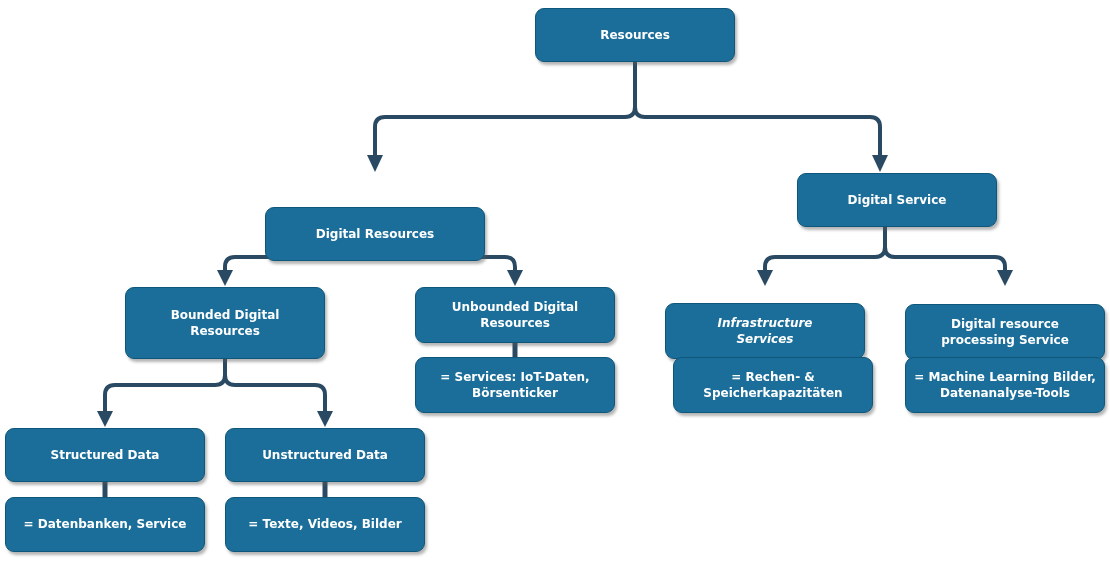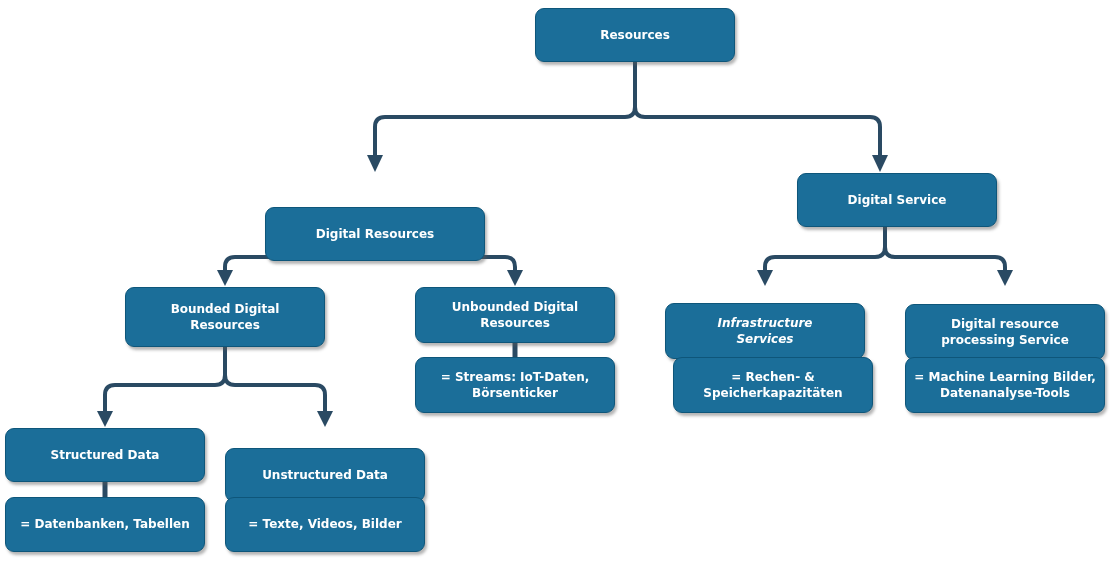--- a/index.html
+++ b/index.html
@@ -37,29 +37,29 @@
     justify-content: center;
     text-align: center;
     white-space: pre-line;
     padding: 16px 3px;
     box-shadow: 2px 3px 3px rgba(90, 90, 90, 0.45);
   }
   
   .n-resources        { left: 535px; top:   8px; width: 200px; height: 54px; }
   .n-digital-resources{ left: 265px; top: 173px; width: 220px; height: 54px; margin-top: 34px; }
   .n-digital-service  { left: 785px; top: 173px; width: 200px; height: 54px; margin-left: 12px; }
-  .n-bounded          { left: 125px; top: 287px; width: 200px; height: 60px; }
+  .n-bounded          { left: 125px; top: 287px; width: 200px; height: 72px; }
   .n-unbounded        { left: 415px; top: 287px; width: 200px; height: 56px; }
   .n-infrastructure   { left: 665px; top: 303px; width: 200px; height: 56px; font-style: italic; }
   .n-processing       { left: 905px; top: 304px; width: 200px; height: 56px; }
   .n-streams-note     { left: 415px; top: 357px; width: 200px; height: 56px; }
   .n-rechen-note      { left: 665px; top: 357px; width: 200px; height: 56px; margin-left: 8px; }
   .n-ml-note          { left: 905px; top: 357px; width: 200px; height: 56px; }
   .n-structured       { left:   5px; top: 428px; width: 200px; height: 54px; }
-  .n-unstructured     { left: 225px; top: 428px; width: 200px; height: 54px; margin-top: 20px; }
+  .n-unstructured     { left: 225px; top: 428px; width: 200px; height: 54px; }
   .n-datenbanken-note { left:   5px; top: 497px; width: 200px; height: 55px; }
   .n-texte-note       { left: 225px; top: 497px; width: 200px; height: 55px; }
 
   .edge {
     fill: none;
     stroke: #2a4a63;
     stroke-width: 4;
   }
   .edge-bar {
     fill: none;
@@ -120,30 +120,30 @@
 
   <div class="node n-unbounded">Unbounded Digital
 Resources</div>
 
   <div class="node n-infrastructure">Infrastructure
 Services</div>
 
   <div class="node n-processing">Digital resource
 processing Service</div>
 
-  <div class="node n-streams-note">= Streams: IoT-Daten,
+  <div class="node n-streams-note">= Services: IoT-Daten,
 Börsenticker</div>
 
   <div class="node n-rechen-note">= Rechen- &amp;
 Speicherkapazitäten</div>
 
   <div class="node n-ml-note">= Machine Learning Bilder,
 Datenanalyse-Tools</div>
 
   <div class="node n-structured">Structured Data</div>
 
   <div class="node n-unstructured">Unstructured Data</div>
 
-  <div class="node n-datenbanken-note">= Datenbanken, Tabellen</div>
+  <div class="node n-datenbanken-note">= Datenbanken, Service</div>
 
   <div class="node n-texte-note">= Texte, Videos, Bilder</div>
 
 </div>
 
 </body></html>

